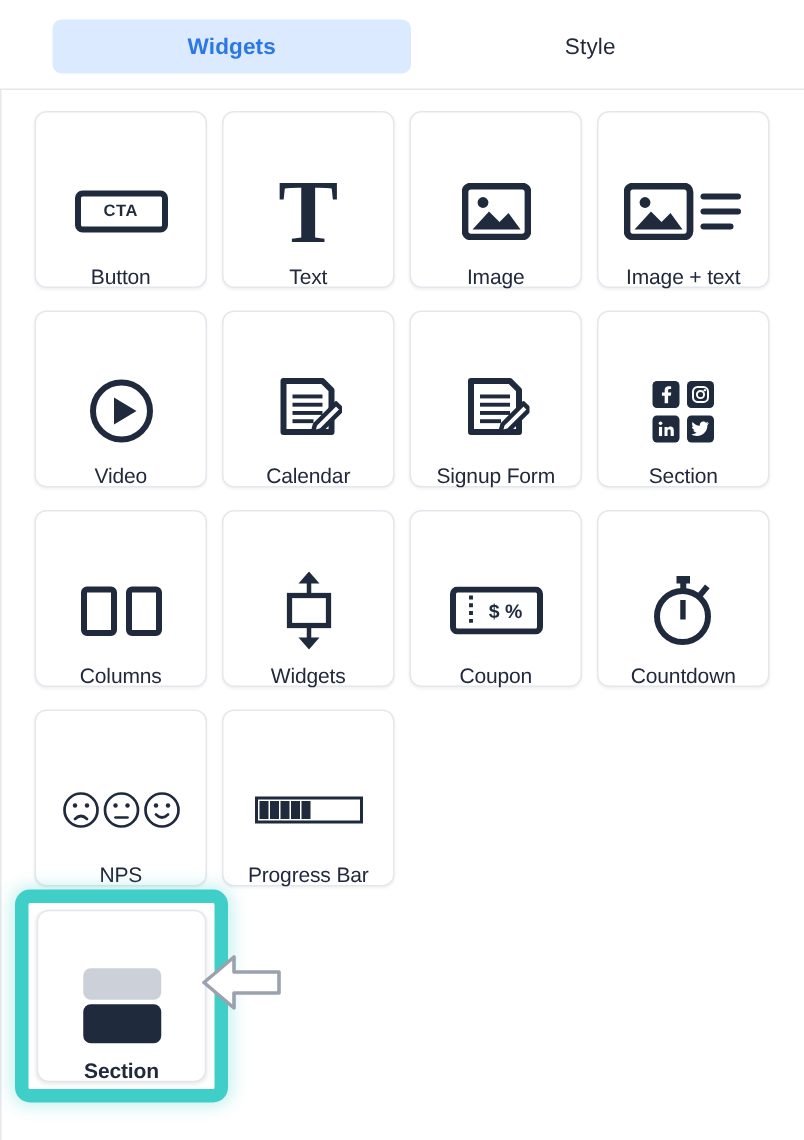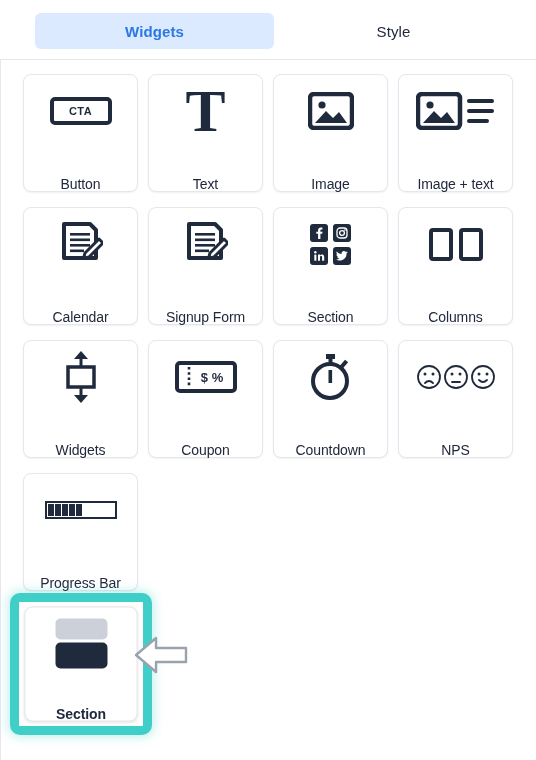--- a/index.html
+++ b/index.html
@@ -76,21 +76,21 @@
   .card {
     width: 115px;
     height: 118px;
     background: #ffffff;
     border: 1px solid #e4e7ec;
     border-radius: 8px;
     box-shadow: 0 1px 2px rgba(16,24,40,0.06);
     display: flex;
     flex-direction: column;
     align-items: center;
-    justify-content: space-between;
+    justify-content: flex-end;
     cursor: pointer;
   }
   .card-icon {
     height: 72px;
     width: 100%;
     display: flex;
     align-items: center;
     justify-content: center;
     color: #1f2a3d;
   }
@@ -269,20 +269,29 @@
         <circle cx="14" cy="13" r="3.6" fill="#1f2a3d"></circle>
         <path d="M7 31 L18 19 L25 26 L31 20 L39 31 Z" fill="#1f2a3d"></path>
         <rect x="51" y="7" width="27" height="4" rx="2" fill="#1f2a3d"></rect>
         <rect x="51" y="17" width="27" height="4" rx="2" fill="#1f2a3d"></rect>
         <rect x="51" y="27" width="22" height="4" rx="2" fill="#1f2a3d"></rect>
       </svg>
     </div>
     <div class="card-label">Image + text</div>
   </div>
 
+  <div class="card">
+    <div class="card-icon">
+      <svg width="44" height="44" viewBox="0 0 44 44">
+        <circle cx="22" cy="22" r="19" fill="none" stroke="#1f2a3d" stroke-width="4"></circle>
+        <path d="M17 13 L32 22 L17 31 Z" fill="#1f2a3d"></path>
+      </svg>
+    </div>
+    <div class="card-label">Video</div>
+  </div>
 
   <div class="card">
     <div class="card-icon">
       <svg width="44" height="46" viewBox="0 0 44 46">
         <path d="M5 3 h26 l6 6 v28 h-32 z" fill="none" stroke="#1f2a3d" stroke-width="4" stroke-linejoin="round"></path>
         <rect x="11" y="12" width="20" height="2.6" fill="#1f2a3d"></rect>
         <rect x="11" y="17.5" width="20" height="2.6" fill="#1f2a3d"></rect>
         <rect x="11" y="23" width="20" height="2.6" fill="#1f2a3d"></rect>
         <rect x="11" y="28.5" width="14" height="2.6" fill="#1f2a3d"></rect>
         <path d="M40 18 l4 4 -14 14 -5.5 1.5 1.5 -5.5 z" fill="#ffffff" stroke="#1f2a3d" stroke-width="3" stroke-linejoin="round"></path>

